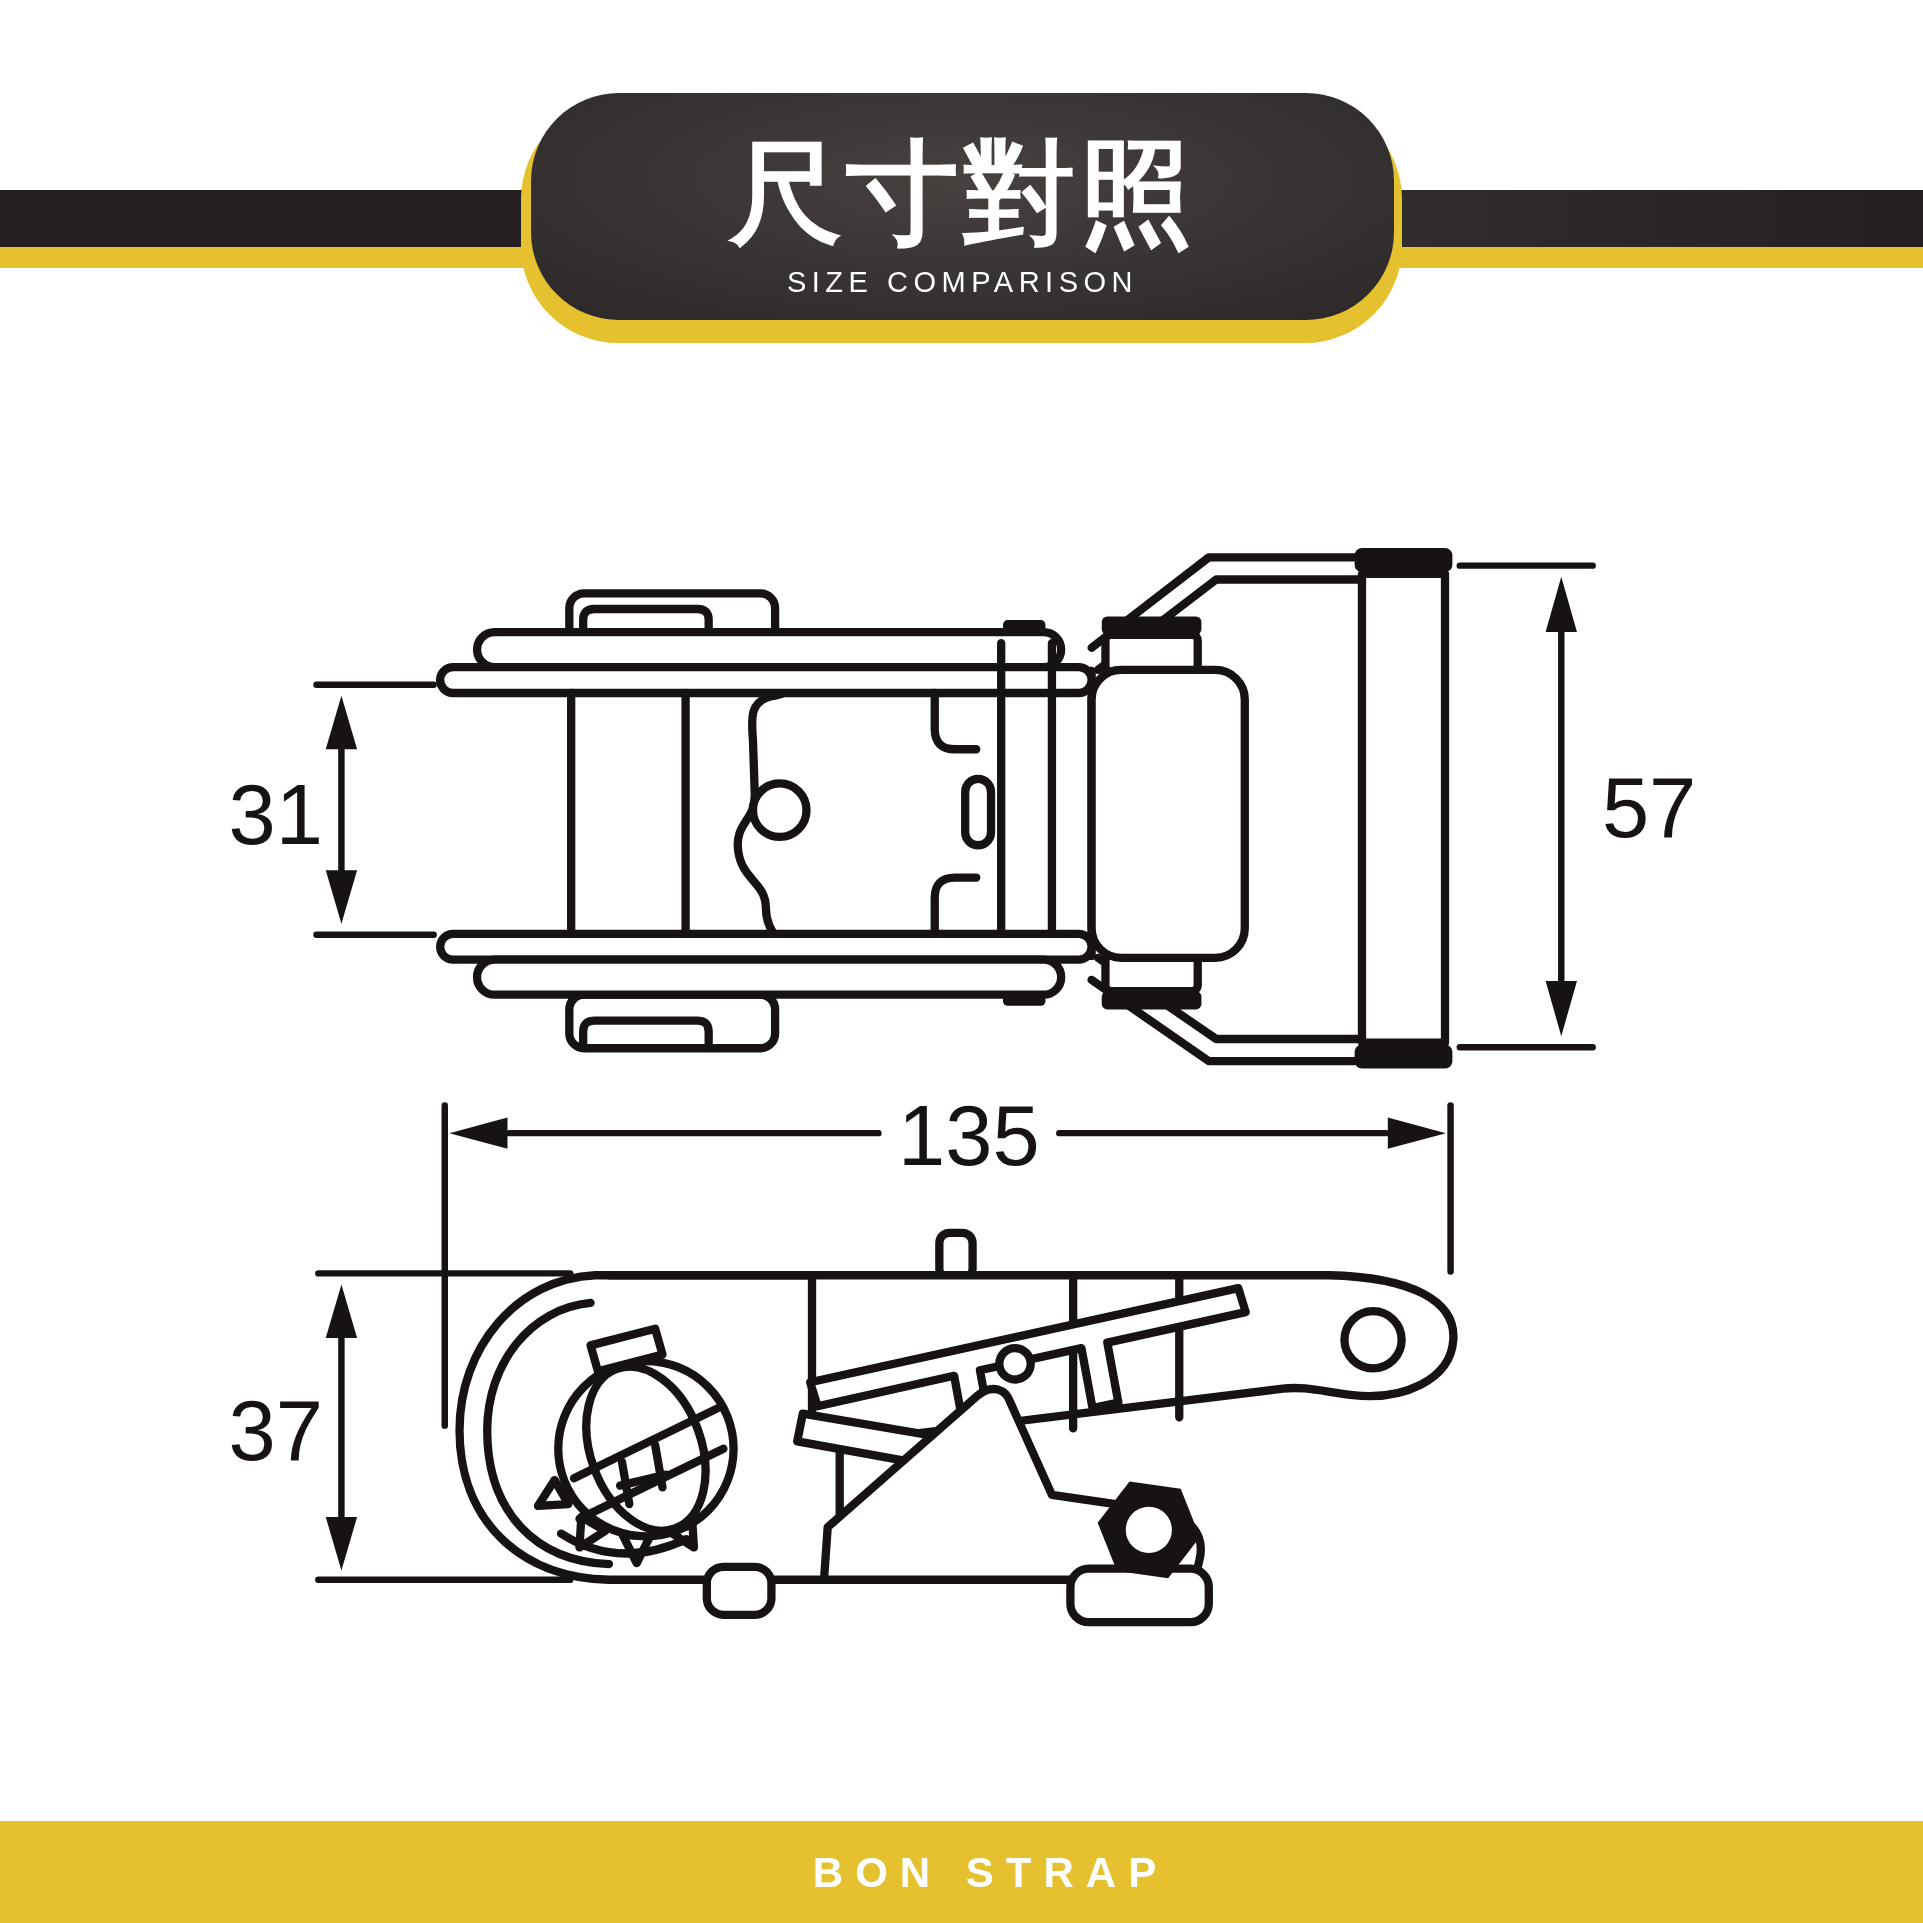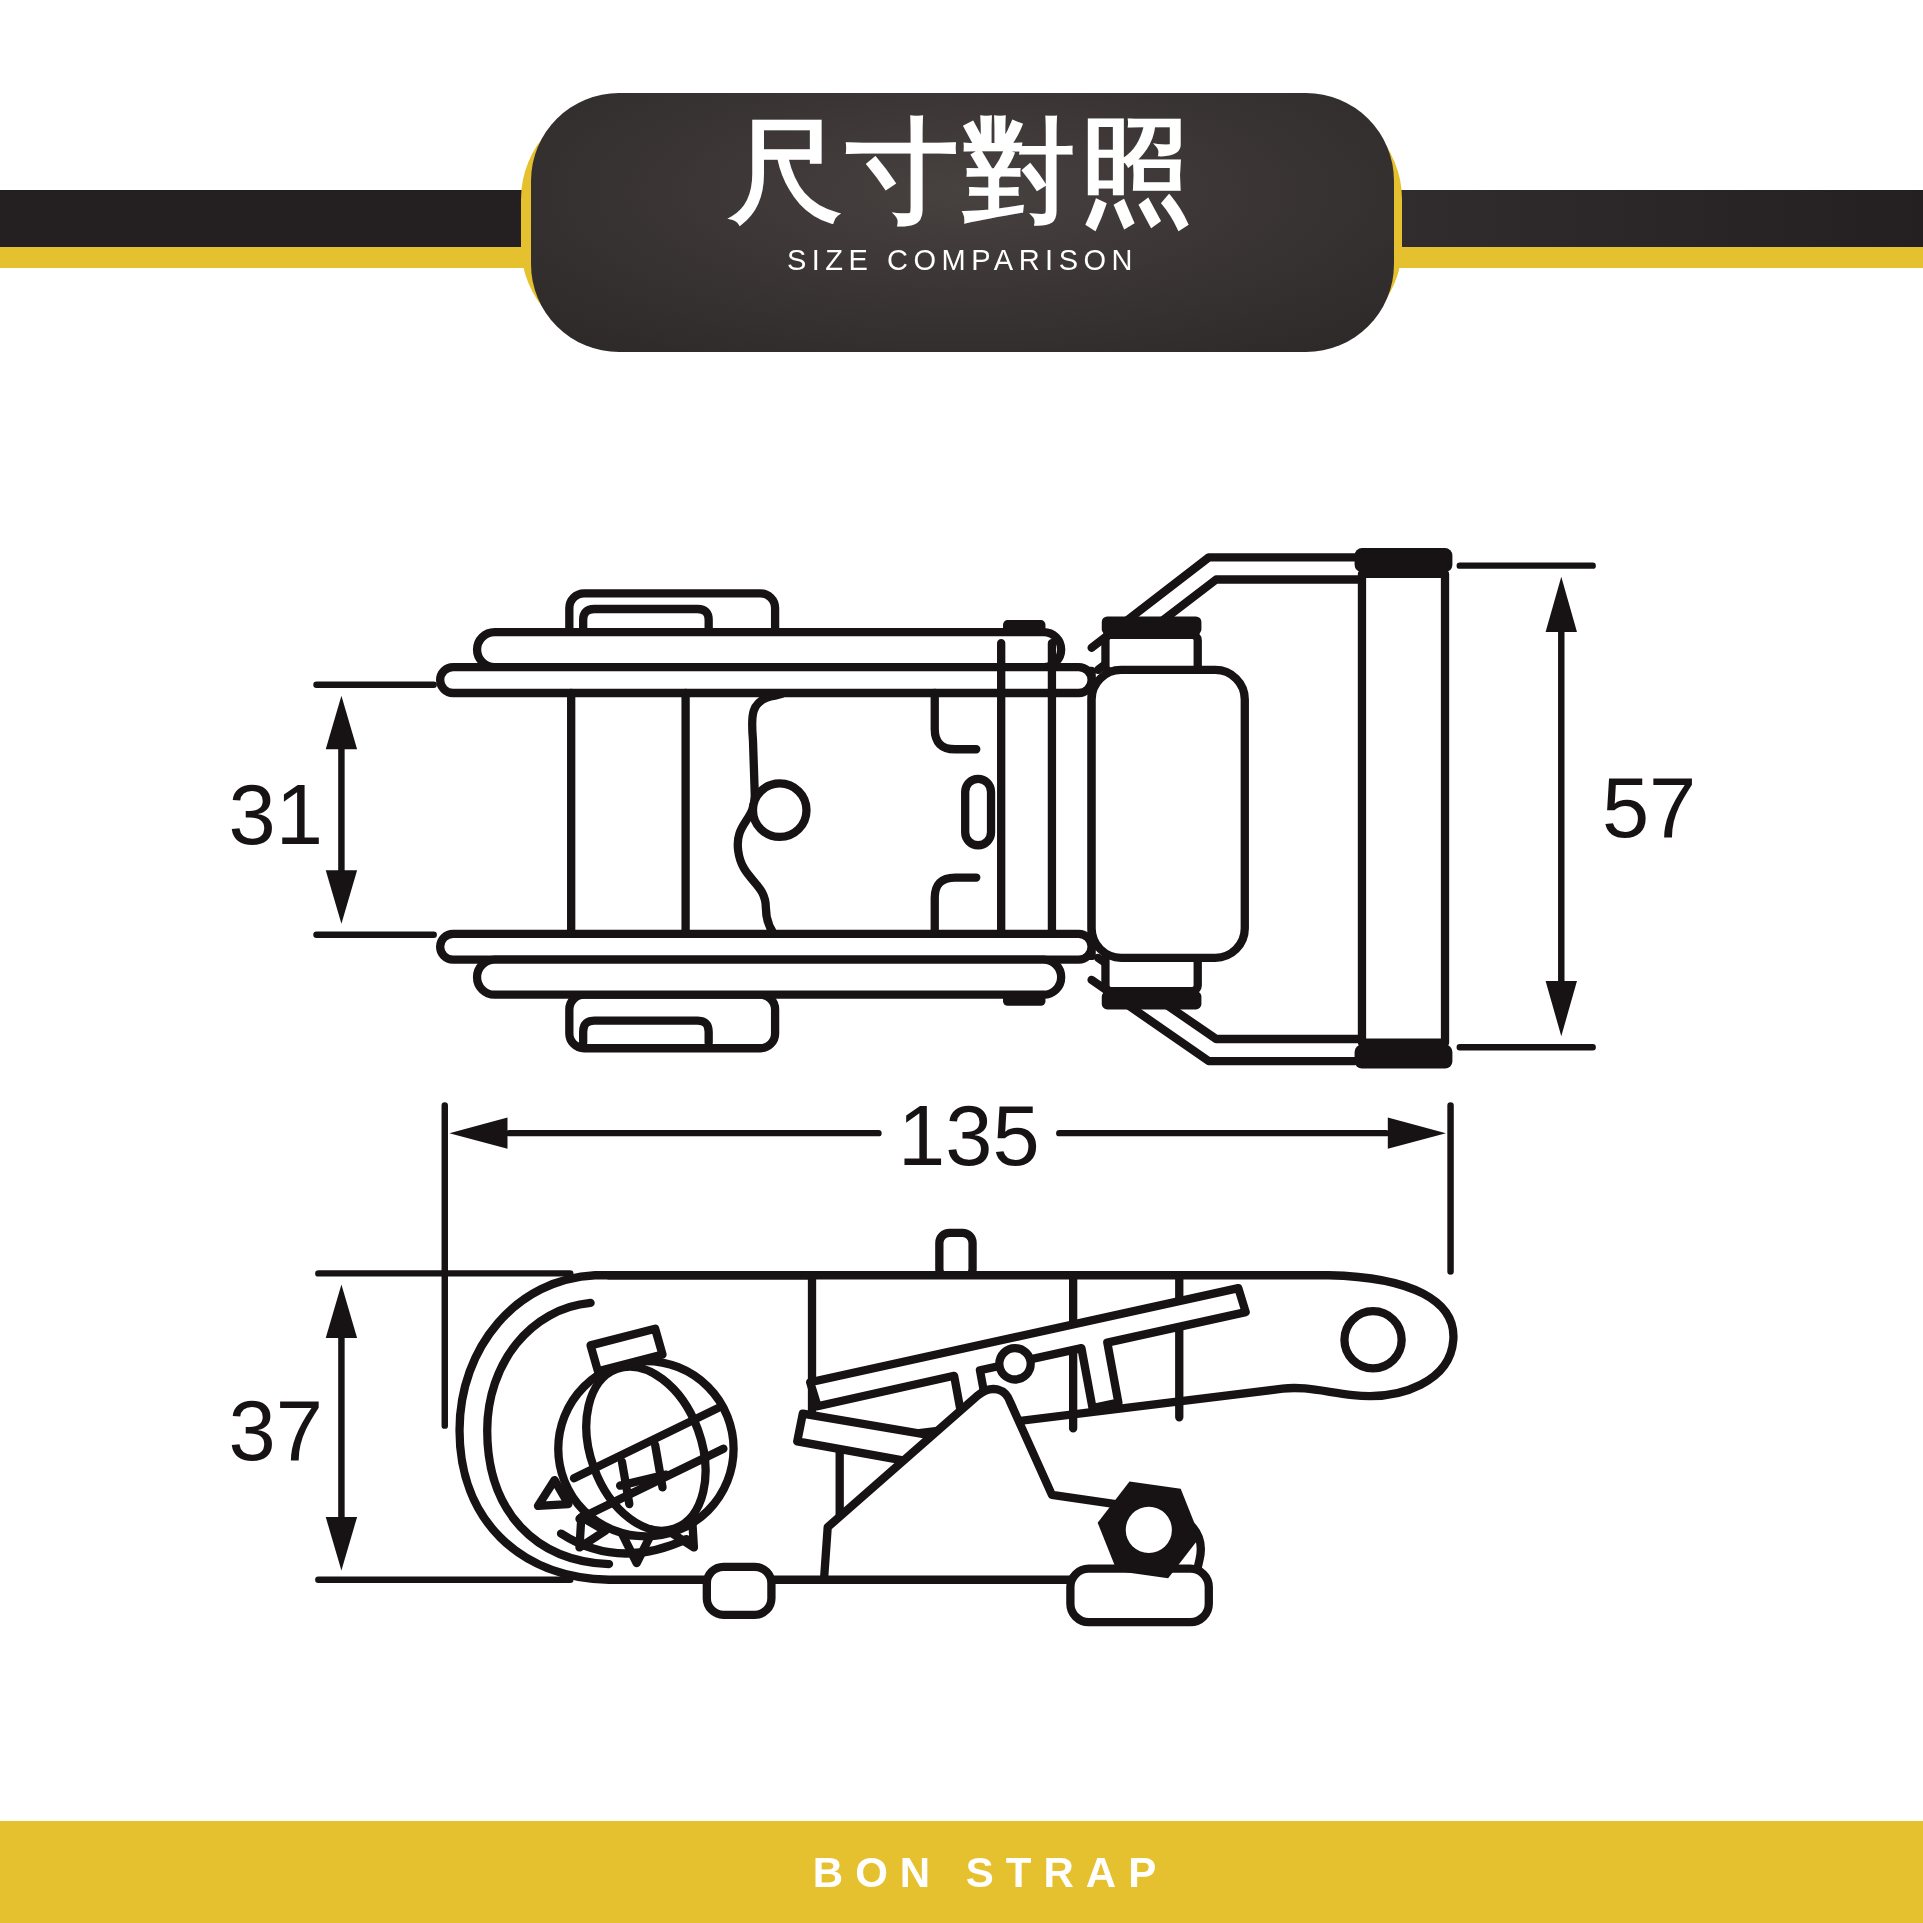--- a/index.html
+++ b/index.html
@@ -15,25 +15,25 @@
     position:absolute; left:0; top:247px; width:100%; height:21px;
     background:#E6C12F;
   }
 
   
   .banner-under {
     position:absolute; left:521px; top:102px; width:881px; height:241px;
     border-radius:97px; background:#E6C12F;
   }
   .banner {
-    position:absolute; left:531px; top:93px; width:863px; height:259px;
+    position:absolute; left:531px; top:93px; width:863px; height:227px;
     border-radius:88px;
     background:radial-gradient(140% 160% at 50% 38%, #474140 0%, #2d2929 50%, #1b1819 100%);
     display:flex; flex-direction:column; align-items:center; justify-content:flex-start;
-    padding-top:16px; box-sizing:border-box;
+    padding-top:38px; box-sizing:border-box;
   }
   .banner-title {
     color:#ffffff; font-size:113px; font-weight:900; letter-spacing:3.7px; line-height:1.1;
     font-family:"Liberation Sans","DejaVu Sans",sans-serif; white-space:nowrap;
   }
   .banner-sub {
     color:#ffffff; font-size:29px; font-weight:400; letter-spacing:5.5px; margin-top:11px;
     white-space:nowrap;
   }
 

